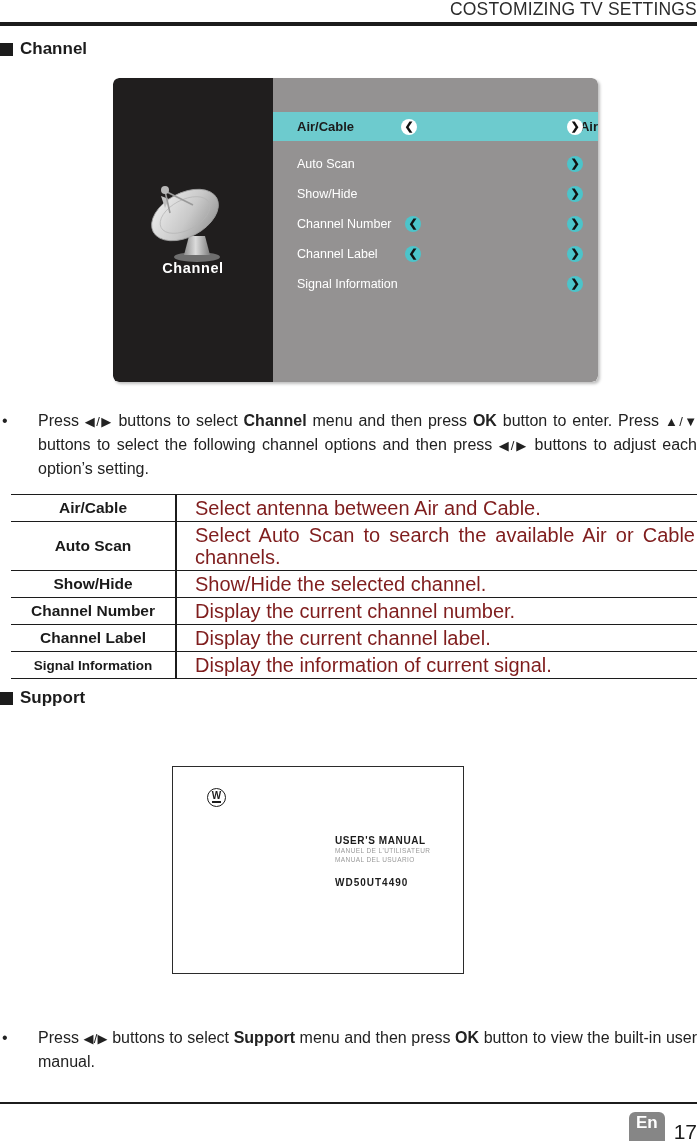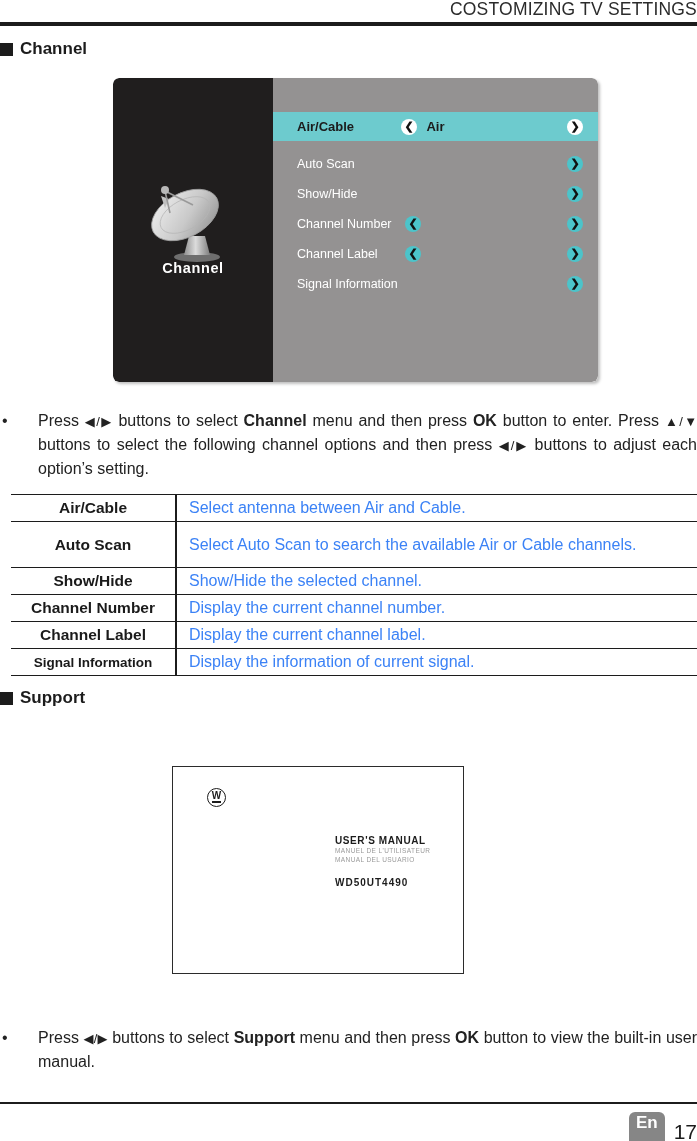--- a/index.html
+++ b/index.html
@@ -59,21 +59,21 @@
   .osd-row {
     position: relative; height: 29px; display: flex; align-items: center;
   }
   .osd-row.selected { background: #6dcbce; }
   .osd-row .r-label {
     position: absolute; left: 24px; font-size: 12.5px; color: #ffffff;
     white-space: nowrap;
   }
   .osd-row.selected .r-label { color: #1b1b1b; font-weight: bold; font-size: 13px; }
   .osd-row .r-value {
-    position: absolute; left: 0; right: 0; text-align: center;
+    position: absolute; left: 0; right: 0; text-align: right;
     font-size: 13px; font-weight: bold; color: #1b1b1b;
   }
   .arrow-btn {
     position: absolute; width: 16px; height: 16px; border-radius: 50%;
     display: flex; align-items: center; justify-content: center;
     font-size: 11px; font-weight: bold; line-height: 1;
   }
   .arrow-btn.teal { background: #4cc4ca; color: #111111; }
   .arrow-btn.white { background: #ffffff; color: #111111; }
   .arrow-left { left: 132px; }
@@ -97,21 +97,21 @@
     border-top: 1.6px solid #1c1c1c;
     border-bottom: 1.6px solid #1c1c1c;
     padding: 2px 0;
   }
   .tbl td.c1 {
     width: 165px; text-align: center; font-weight: bold; font-size: 15.5px;
     border-right: 2.4px solid #1c1c1c;
   }
   .tbl td.c1.small { font-size: 13.5px; }
   .tbl td.c2 {
-    padding-left: 12px; padding-right: 2px; font-size: 16px; color: #3b82f6;
+    padding-left: 18px; padding-right: 2px; font-size: 20px; color: #7f1d1d;
     text-align: justify; line-height: 22px;
   }
   .tbl tr.tall td { height: 46px; }
   .tbl tr.short td { height: 25px; }
 
   
   .manual {
     position: absolute; left: 172px; top: 766px; width: 292px; height: 208px;
     border: 1.4px solid #2b2b2b; background: #ffffff;
   }

